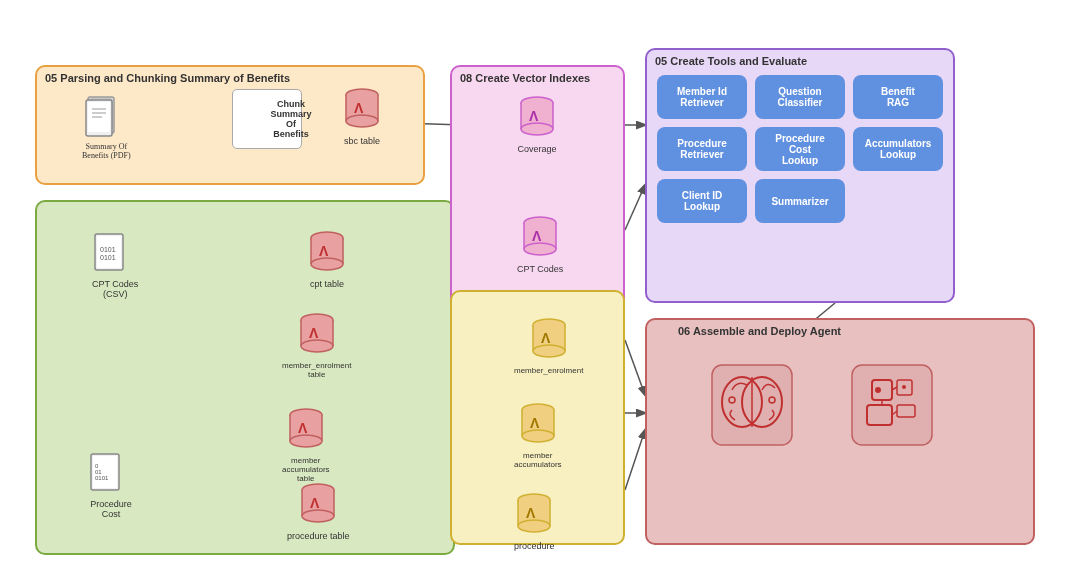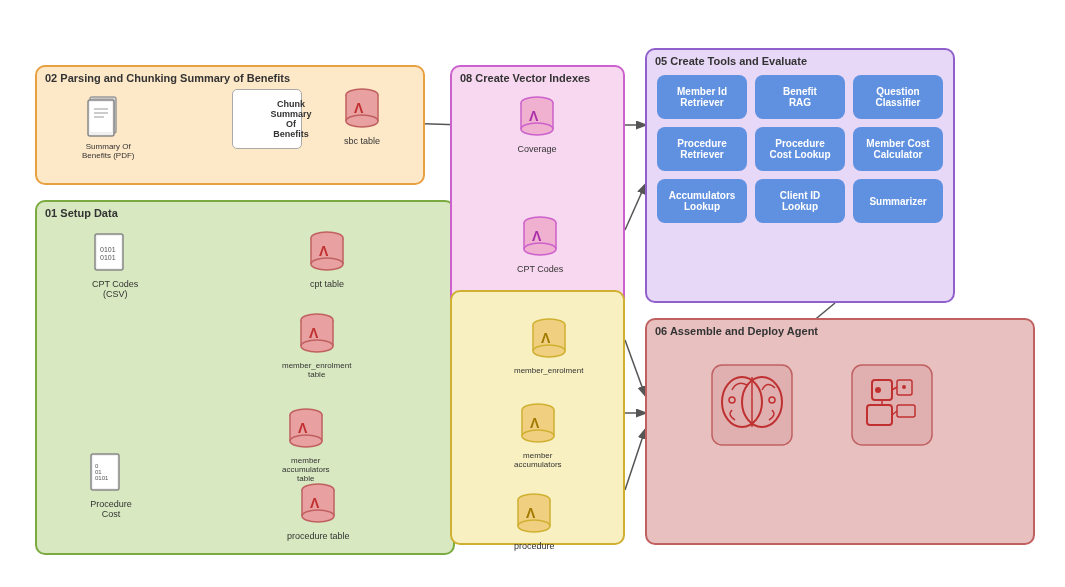--- a/index.html
+++ b/index.html
@@ -39,37 +39,38 @@
       background: #f8f0c0;
       border-color: #d0b030;
     }
     .box-purple {
       background: #e8d8f8;
       border-color: #9060cc;
     }
     .box-red {
       background: #e8c0c0;
       border-color: #c06060;
+      padding-left: 23px;
     }
     .box-title {
       font-size: 11px;
       font-weight: bold;
       padding: 5px 8px 2px 8px;
       color: #333;
     }
     
     .tool-btn {
       background: #6090e0;
       color: #fff;
       border-radius: 8px;
       border: none;
       font-size: 10px;
       font-weight: bold;
       text-align: center;
-      padding: 6px 4px;
+      padding: 6px 17px;
       width: 90px;
       height: 44px;
       display: flex;
       align-items: center;
       justify-content: center;
       cursor: pointer;
     }
     .tool-grid {
       display: grid;
       grid-template-columns: 1fr 1fr 1fr;
@@ -140,23 +141,23 @@
 
     <line x1="148" y1="355" x2="260" y2="330" stroke="#555" stroke-width="1.5" marker-end="url(#arrow)"></line>
     <line x1="148" y1="355" x2="260" y2="415" stroke="#555" stroke-width="1.5" marker-end="url(#arrow)"></line>
 
     <line x1="148" y1="490" x2="294" y2="490" stroke="#555" stroke-width="1.5" marker-end="url(#arrow)"></line>
 
     <line x1="775" y1="420" x2="820" y2="420" stroke="#555" stroke-width="1.5" marker-end="url(#arrow)"></line>
   </svg>
 
   <div class="box box-orange" style="left:35px;top:65px;width:390px;height:120px;">
-    <div class="box-title">02 Parsing and Chunking Summary of Benefits</div>
-
-    <div class="node" style="left:45px;top:28px;">
+    <div class="box-title">05 Parsing and Chunking Summary of Benefits</div>
+
+    <div class="node" style="left:45px;top:28px;font-family:Liberation Serif, serif;">
       <svg width="44" height="44" viewBox="0 0 44 44">
         <rect x="4" y="2" width="26" height="36" rx="2" fill="#e0e0e0" stroke="#999" stroke-width="1.5"></rect>
         <rect x="6" y="4" width="22" height="30" rx="1" fill="#fff" stroke="#aaa" stroke-width="1"></rect>
         <rect x="2" y="5" width="26" height="36" rx="2" fill="#f0f0f0" stroke="#888" stroke-width="1.5"></rect>
         <rect x="4" y="7" width="22" height="30" rx="1" fill="#fff"></rect>
         <line x1="8" y1="14" x2="22" y2="14" stroke="#bbb" stroke-width="1.5"></line>
         <line x1="8" y1="18" x2="22" y2="18" stroke="#bbb" stroke-width="1.5"></line>
         <line x1="8" y1="22" x2="18" y2="22" stroke="#bbb" stroke-width="1.5"></line>
       </svg>
       <div class="node-label" style="font-size:8px;">Summary Of<br>Benefits (PDF)</div>
@@ -174,21 +175,20 @@
         <line x1="4" y1="8" x2="4" y2="34" stroke="#c06060" stroke-width="1.5"></line>
         <line x1="36" y1="8" x2="36" y2="34" stroke="#c06060" stroke-width="1.5"></line>
 
         <text x="12" y="26" font-size="14" fill="#c03030" font-weight="bold">Λ</text>
       </svg>
       <div class="node-label">sbc table</div>
     </div>
   </div>
 
   <div class="box box-green" style="left:35px;top:200px;width:420px;height:355px;">
-    <div class="box-title">01 Setup Data</div>
 
     <div class="node" style="left:55px;top:30px;">
       <svg width="44" height="44" viewBox="0 0 44 44">
         <rect x="2" y="2" width="28" height="36" rx="2" fill="#f0f0f0" stroke="#888" stroke-width="1.5"></rect>
         <rect x="4" y="4" width="24" height="32" rx="1" fill="#fff"></rect>
         <text x="7" y="20" font-size="7" fill="#555">0101</text>
         <text x="7" y="28" font-size="7" fill="#555">0101</text>
       </svg>
       <div class="node-label">CPT Codes<br>(CSV)</div>
     </div>
@@ -318,25 +318,24 @@
         <text x="12" y="26" font-size="14" fill="#a07800" font-weight="bold">Λ</text>
       </svg>
       <div class="node-label">procedure</div>
     </div>
   </div>
 
   <div class="box box-purple" style="left:645px;top:48px;width:310px;height:255px;">
     <div class="box-title">05 Create Tools and Evaluate</div>
     <div class="tool-grid">
       <button class="tool-btn">Member Id<br>Retriever</button>
+      <button class="tool-btn">Question<br>Classifier</button>
       <button class="tool-btn">Benefit<br>RAG</button>
-      <button class="tool-btn">Question<br>Classifier</button>
       <button class="tool-btn">Procedure<br>Retriever</button>
       <button class="tool-btn">Procedure<br>Cost Lookup</button>
-      <button class="tool-btn">Member Cost<br>Calculator</button>
       <button class="tool-btn">Accumulators<br>Lookup</button>
       <button class="tool-btn">Client ID<br>Lookup</button>
       <button class="tool-btn">Summarizer</button>
     </div>
   </div>
 
   <div class="box box-red" style="left:645px;top:318px;width:390px;height:227px;">
     <div class="box-title">06 Assemble and Deploy Agent</div>
 
     <div class="node" style="left:60px;top:40px;">

